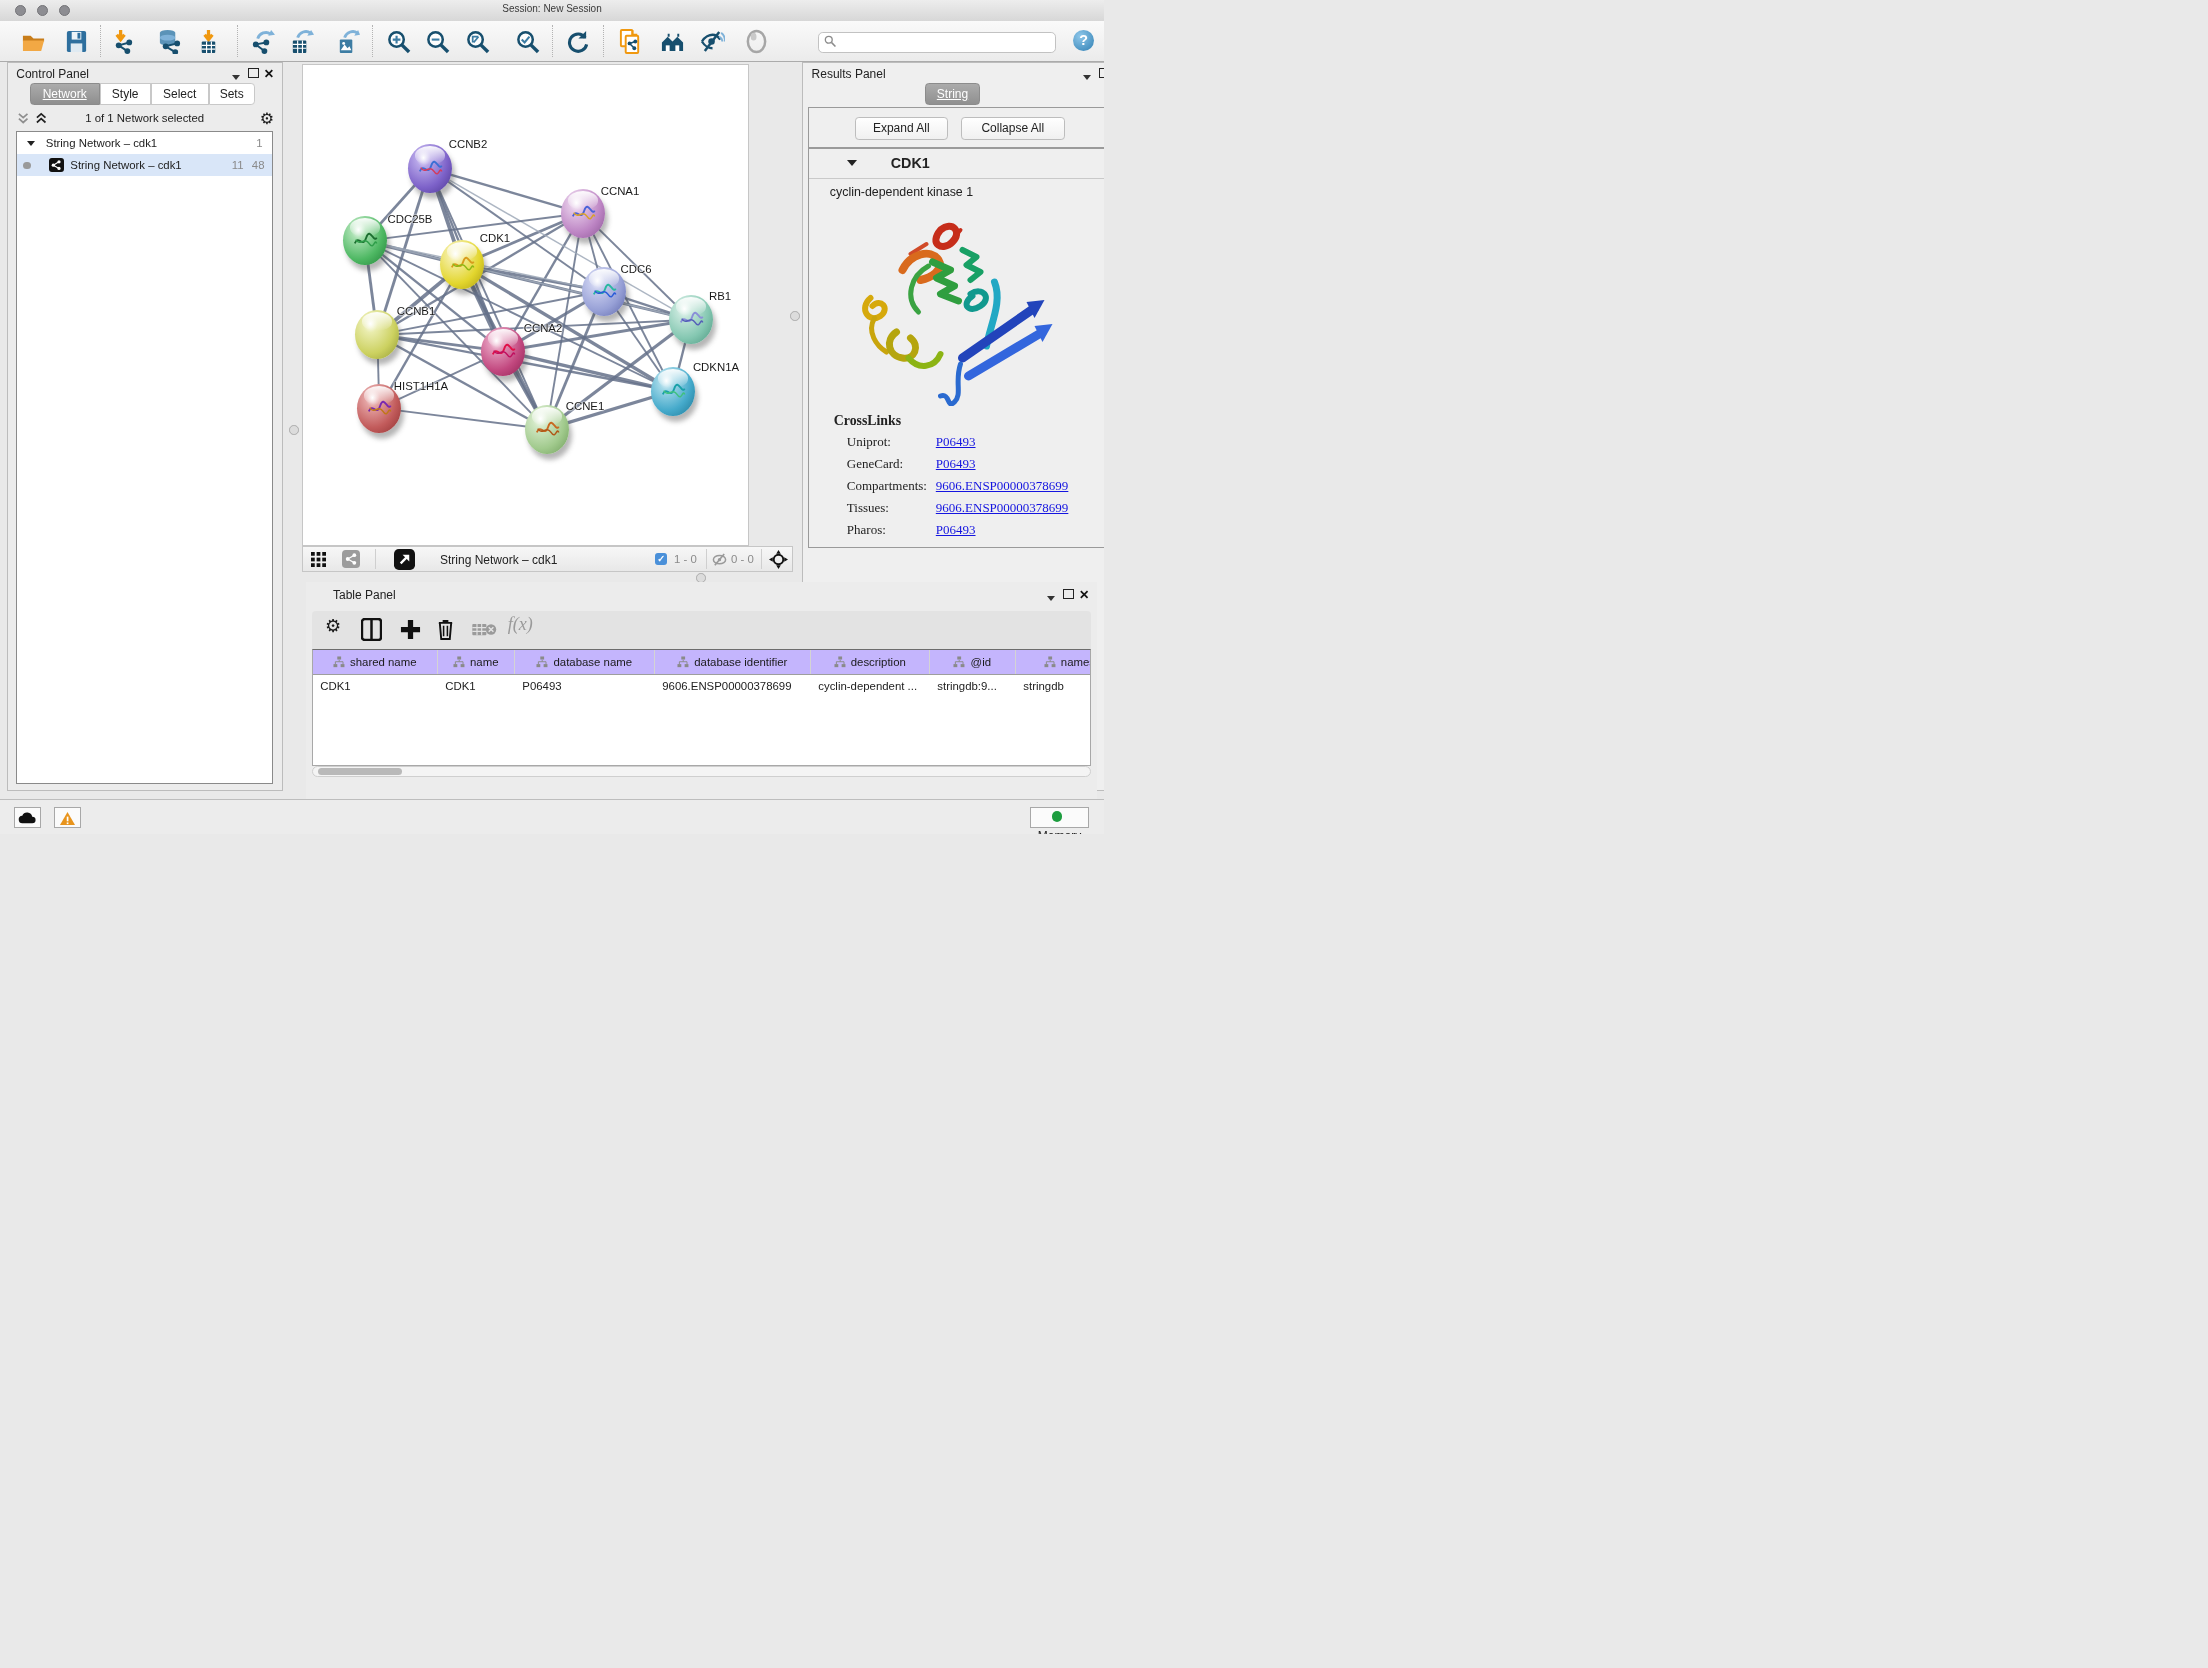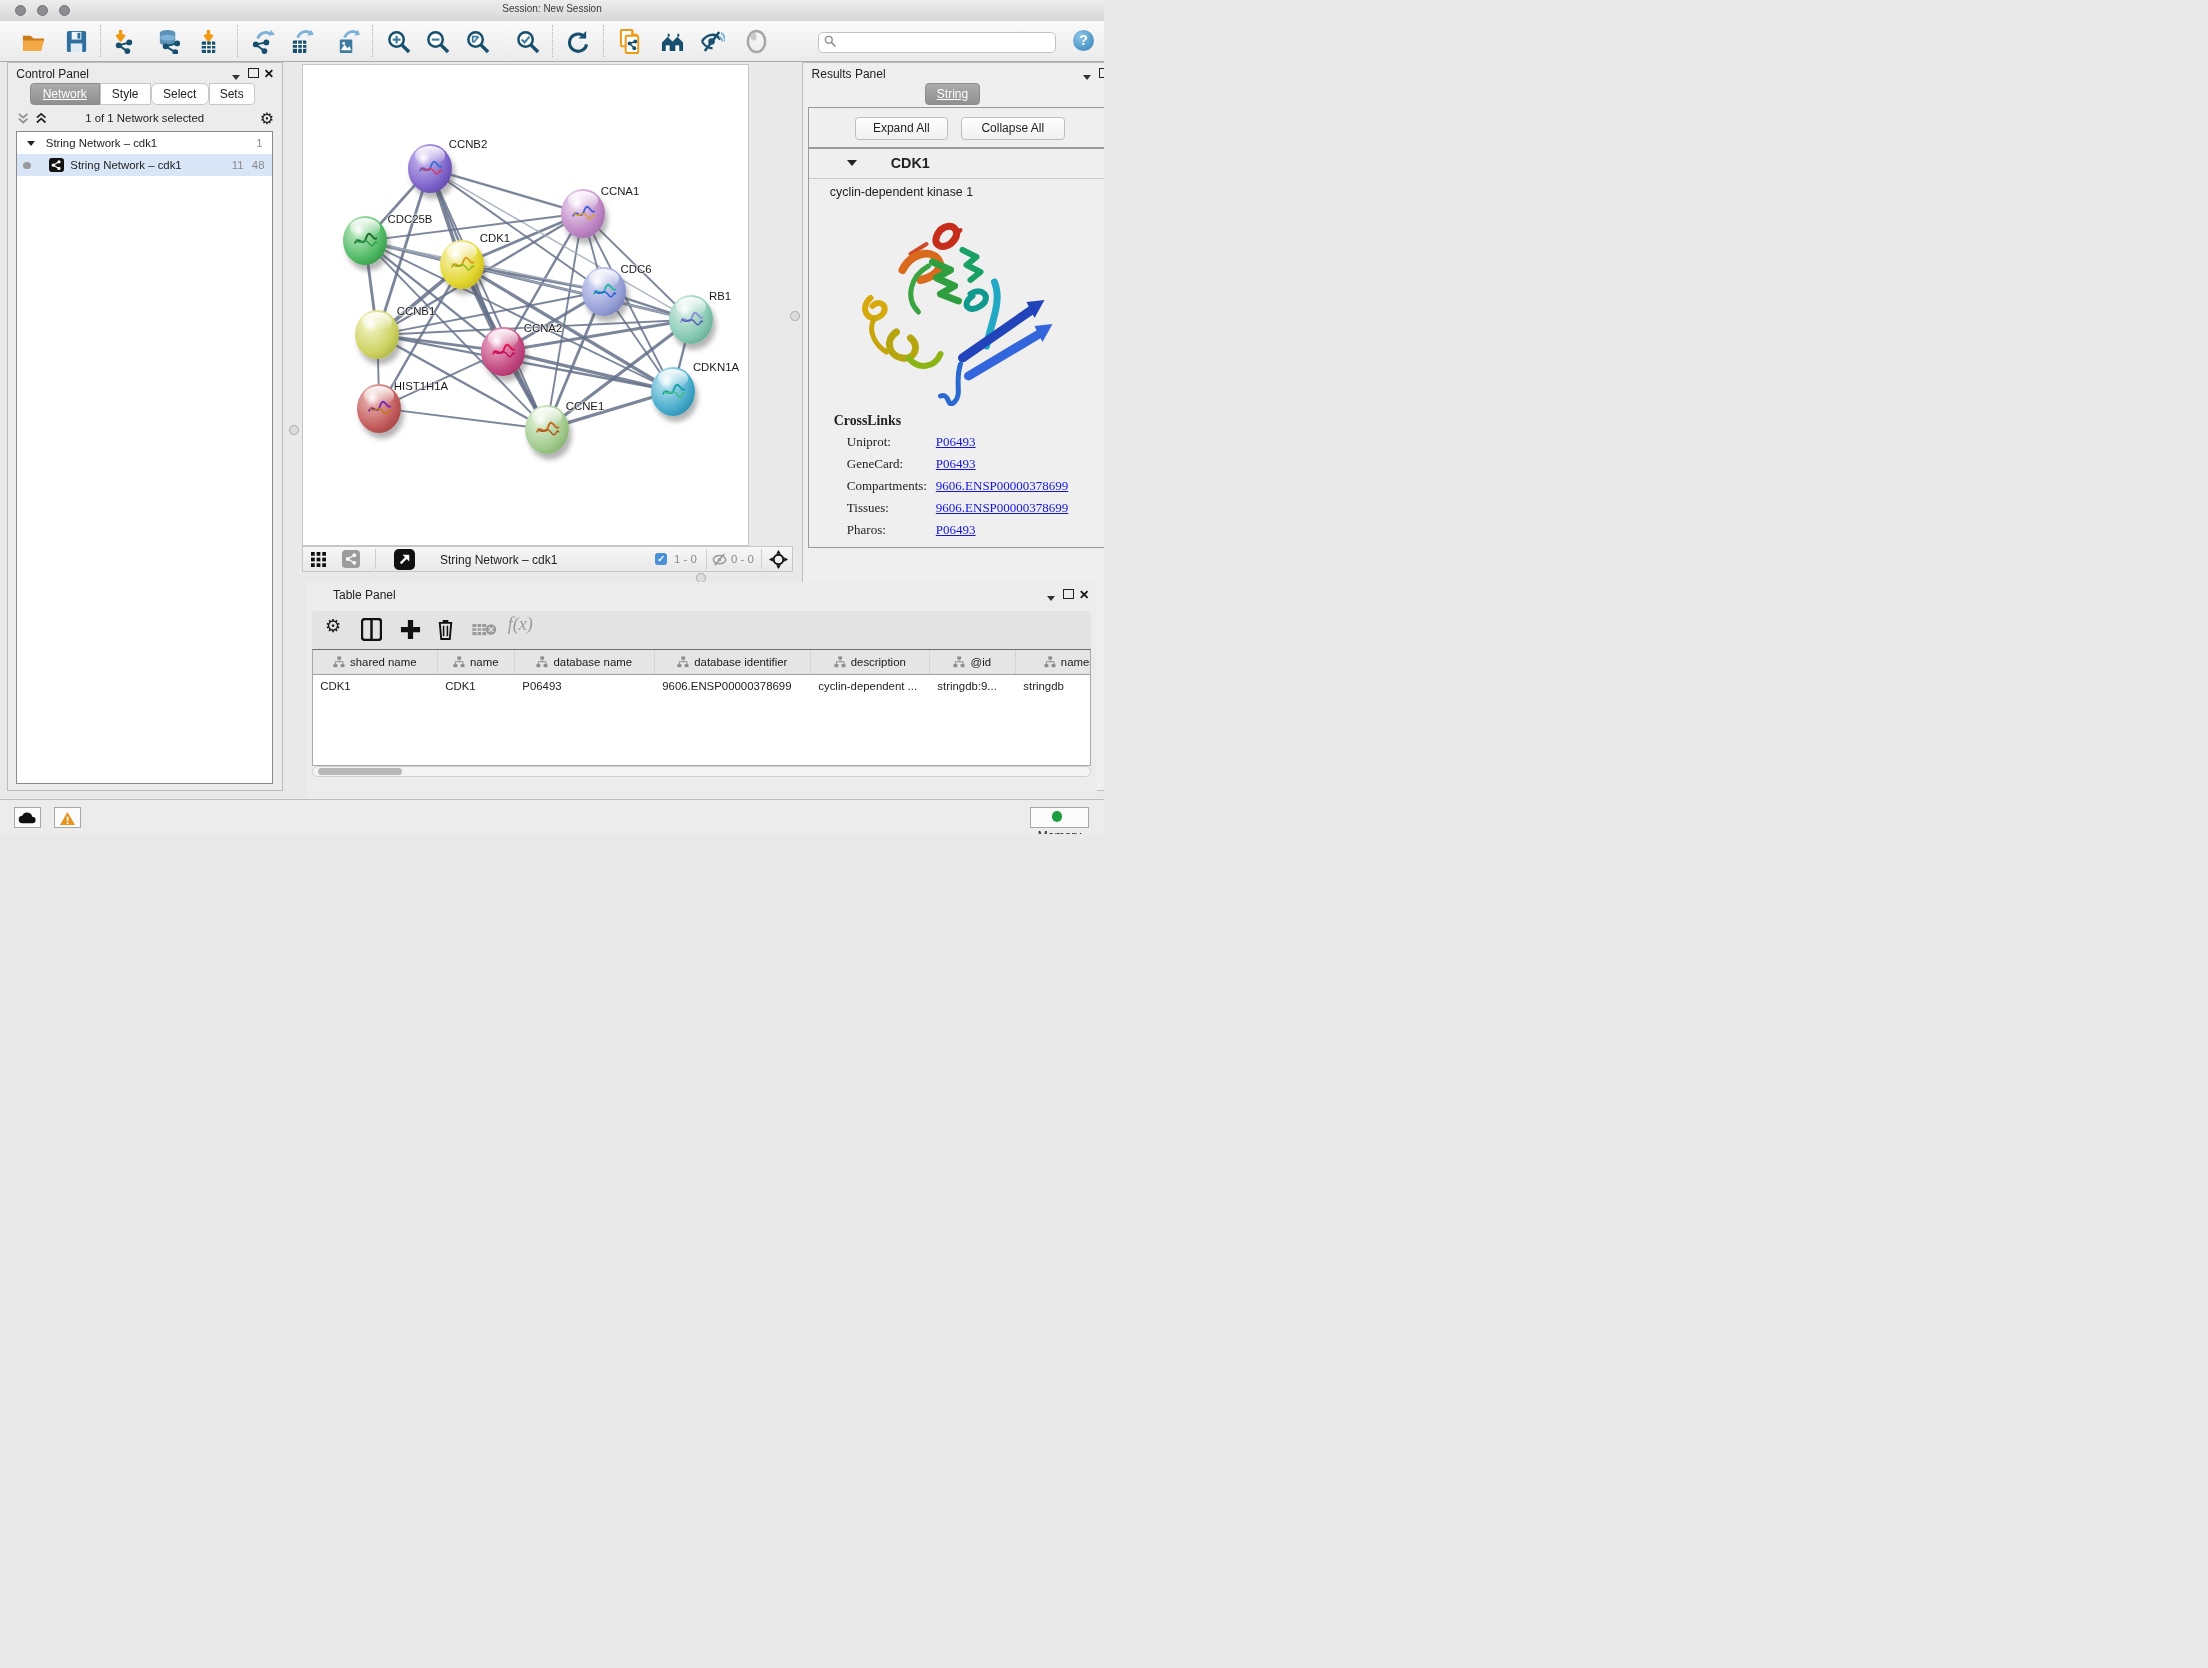--- a/index.html
+++ b/index.html
@@ -38,21 +38,21 @@
   
   .control-panel{position:absolute;left:6.7px;top:62px;width:276px;bottom:43px;
     background:#ececec;border:1px solid #bcbcbc;box-sizing:border-box;}
   .cp-head{position:absolute;left:0;right:0;top:0;height:21px;}
   .cp-tabs{position:absolute;left:22px;top:20px;display:flex;}
   .cp-tab{border:1px solid #c8c8c8;background:#fff;font-size:12px;padding:2.9px 0;text-align:center;}
   .cp-tab:first-child{border-radius:3.8px 0 0 3.8px;}
   .cp-tab:last-child{border-radius:0 3.8px 3.8px 0;}
   .cp-tab.active{background:linear-gradient(#ababab,#8f8f8f);color:#fff;border-color:#8c8c8c;text-decoration:underline;}
   .cp-tab:nth-child(1){width:68px;}.cp-tab:nth-child(2){width:49px;}
-  .cp-tab:nth-child(3){width:56px;border-radius:6px;}.cp-tab:nth-child(4){width:44px;}
+  .cp-tab:nth-child(3){width:56px;}.cp-tab:nth-child(4){width:44px;}
   .cp-selrow{position:absolute;left:0;right:0;top:46px;height:19px;}
   .chev{position:absolute;top:2.9px;}
   .cp-selrow .txt{position:absolute;left:0;right:0;text-align:center;top:2.9px;font-size:11.4px;color:#222;}
   .gear-btn{position:absolute;right:7.6px;top:0px;font-size:16px;color:#1a1a1a;}
   .tree-box{position:absolute;left:8.6px;right:8.6px;top:68px;bottom:5.7px;background:#fff;
     border:1px solid #8a8a8a;}
   .tree-row{position:relative;height:22px;line-height:22px;font-size:11.4px;}
   .tree-row.selected{background:#d9e6f8;}
   .tr-tri{position:absolute;left:9.5px;top:8.6px;width:0;height:0;
     border-left:4.8px solid transparent;border-right:4.8px solid transparent;border-top:5.7px solid #222;}
@@ -108,21 +108,21 @@
   .xl-label{display:inline-block;width:89px;}
   .xl-link{color:#1414e0;text-decoration:underline;}
   
   .table-panel{position:absolute;left:306px;top:582px;width:791px;height:218px;background:#ececec;}
   .tp-head{position:absolute;left:0;right:0;top:5.7px;height:19px;}
   .tp-toolbar{position:absolute;left:5.7px;right:5.7px;top:28.5px;height:38px;background:#e3e3e3;
     border-radius:3.8px 3.8px 0 0;}
   .tt-ic{position:absolute;top:7.6px;}
   .tbl-grid{position:absolute;left:5.7px;right:5.7px;top:67px;bottom:34px;background:#fff;
     border:1px solid #a8a8a8;border-top:1.9px solid #6d6d6d;overflow:hidden;}
-  .thead{display:flex;height:24px;background:#e5e5e5;border-bottom:1px solid #9e9e9e;}
+  .thead{display:flex;height:24px;background:#c4b5fd;border-bottom:1px solid #9e9e9e;}
   .th{display:flex;align-items:center;justify-content:center;gap:4.8px;font-size:11.4px;color:#1a1a1a;
     border-right:1px solid #d4d4d4;box-sizing:border-box;flex:none;white-space:nowrap;overflow:hidden;}
   .th svg{flex:none;}
   .tr{display:flex;height:23px;line-height:23px;}
   .td{padding-left:7.6px;box-sizing:border-box;flex:none;font-size:11.4px;white-space:nowrap;overflow:hidden;}
   .hscroll{position:absolute;left:5.7px;right:5.7px;bottom:23px;height:11.4px;background:#f4f4f4;
     border:1px solid #cfcfcf;border-radius:6.7px;box-sizing:border-box;}
   .hthumb{position:absolute;left:5.7px;top:1px;width:84px;height:7.6px;border-radius:4.8px;background:#b9b9b9;}
   .tp-tabs{position:absolute;left:0;right:0;bottom:1.9px;height:23px;text-align:center;}
   .tp-tab{display:inline-block;border:1px solid #c8c8c8;background:#fff;font-size:12px;

